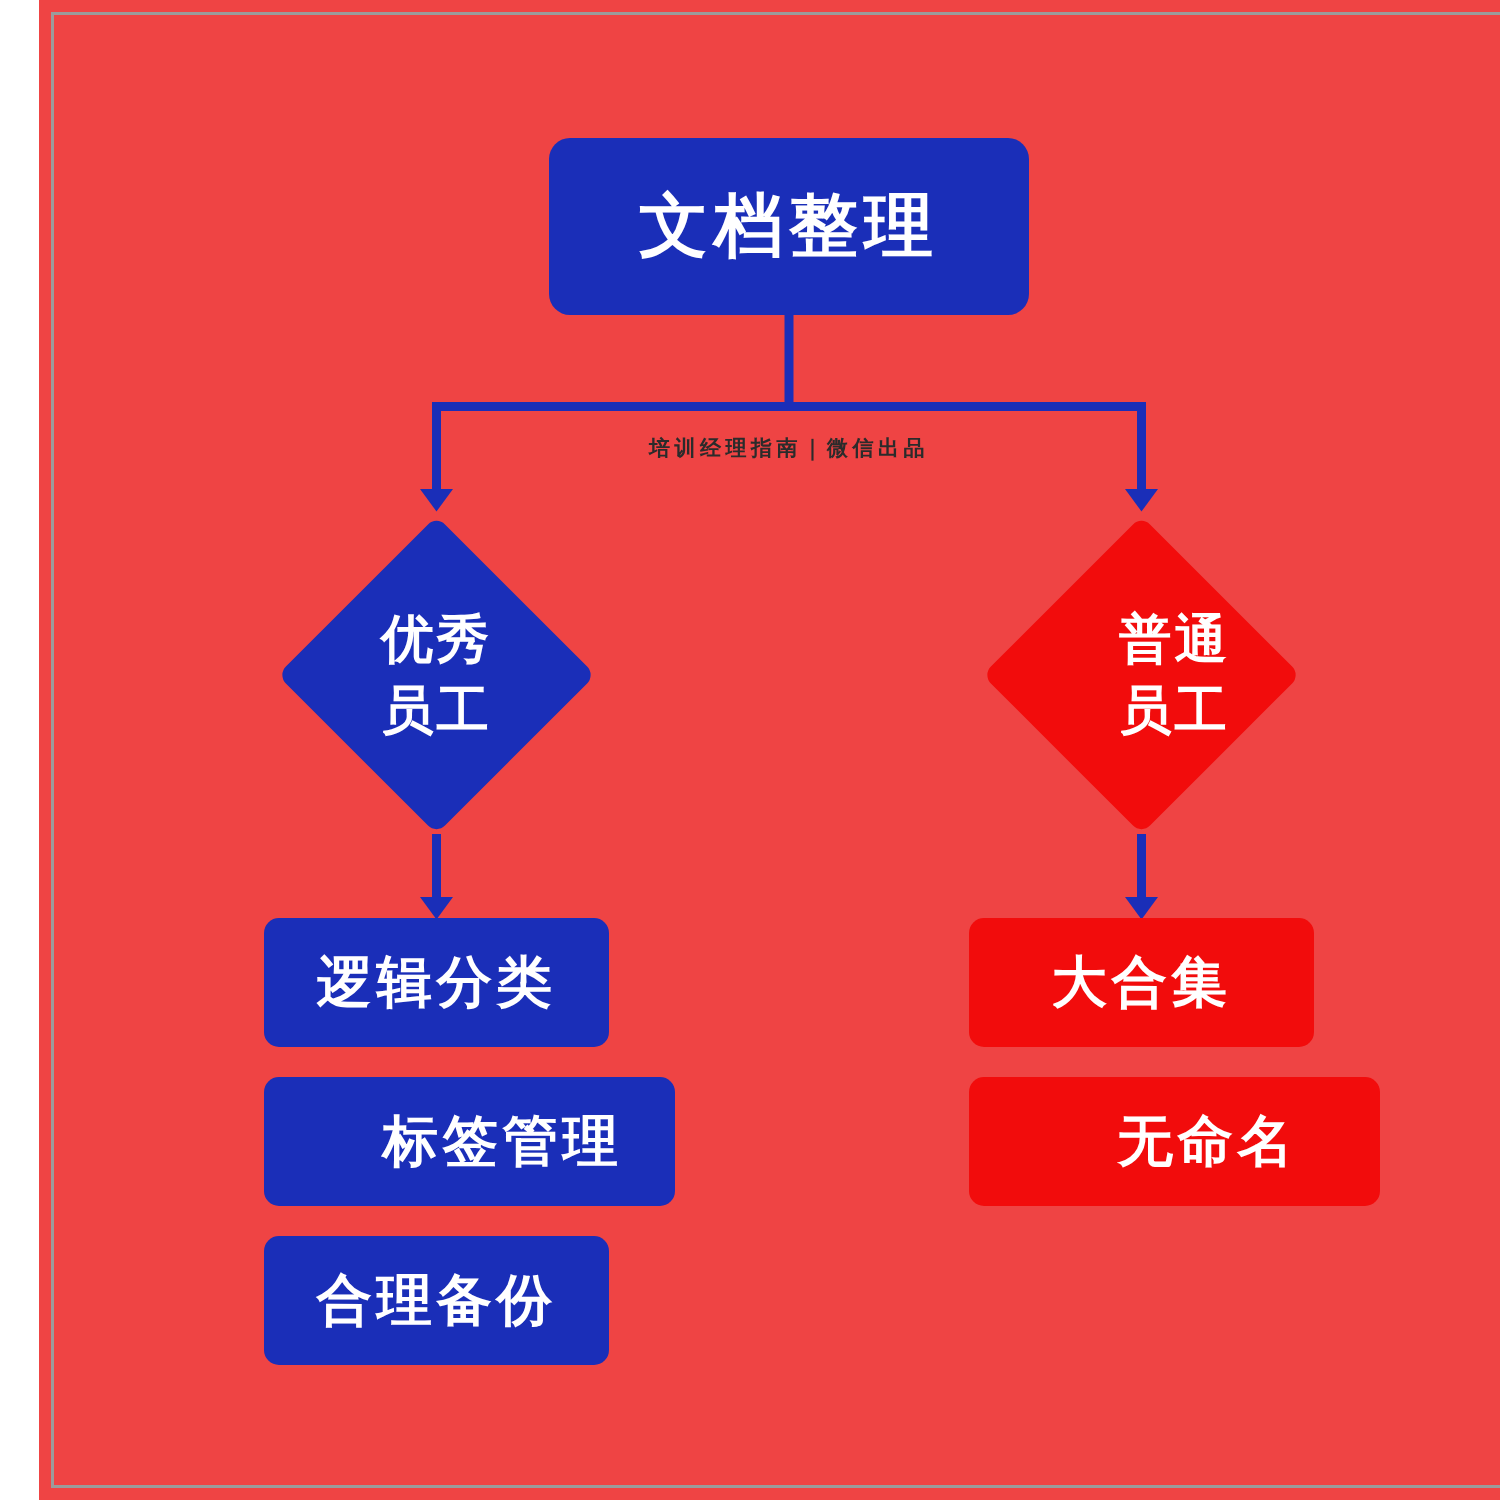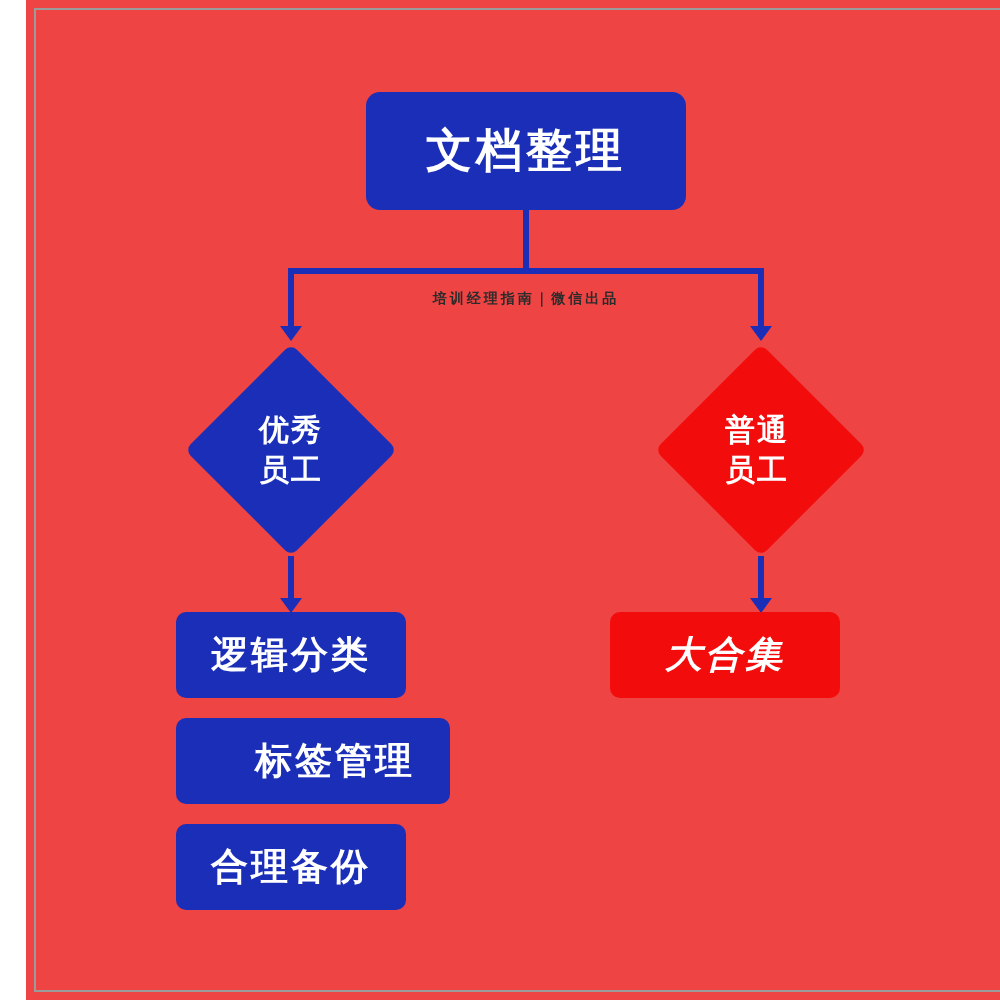--- a/index.html
+++ b/index.html
@@ -81,45 +81,45 @@
   .diamond-red  { background: #f20c0c; }
   .left-diamond  { left: 190px; top: 375px; }
   .right-diamond { left: 660px; top: 375px; }
   .diamond-label {
     position: absolute;
     width: 170px; height: 120px;
     display: flex;
     align-items: center;
     justify-content: center;
     color: #ffffff;
-    font-size: 30px;
+    font-size: 35px;
     font-weight: bold;
     line-height: 1.35;
     text-align: left;
     white-space: pre-line;
     letter-spacing: 2px;
   }
   .left-diamond-label  { left: 180px; top: 390px; }
-  .right-diamond-label { left: 646px; top: 390px; }
+  .right-diamond-label { left: 672px; top: 390px; }
   .item-box {
     position: absolute;
     width: 230px; height: 86px;
     display: flex;
     align-items: center;
     justify-content: center;
     border-radius: 10px;
     color: #ffffff;
     font-size: 37px;
     font-weight: bold;
     letter-spacing: 3px;
   }
   .item-blue { background: #1a2eb8; font-family: Liberation Mono, monospace; }
   .item-red  { background: #f20c0c; }
   .col-left  { left: 150px; }
-  .col-right { left: 584px; font-style: italic; }
+  .col-right { left: 620px; }
   .row-1 { top: 612px; }
   .row-2 { top: 718px; padding-left: 44px; }
   .row-3 { top: 824px; }
 </style>
 </head>
 <body>
 
 <div class="canvas">
 
   <div class="frame"></div>
@@ -146,14 +146,15 @@
   <div class="line left-diamond-drop"></div>
   <div class="line right-diamond-drop"></div>
   <div class="arrowhead ah-left-item"></div>
   <div class="arrowhead ah-right-item"></div>
 
   <div class="item-box item-blue col-left row-1">逻辑分类</div>
   <div class="item-box item-blue col-left row-2">标签管理</div>
   <div class="item-box item-blue col-left row-3">合理备份</div>
 
   <div class="item-box item-red col-right row-1">大合集</div>
+  <div class="item-box item-red col-right row-2">无命名</div>
 
 </div>
 
 </body></html>

